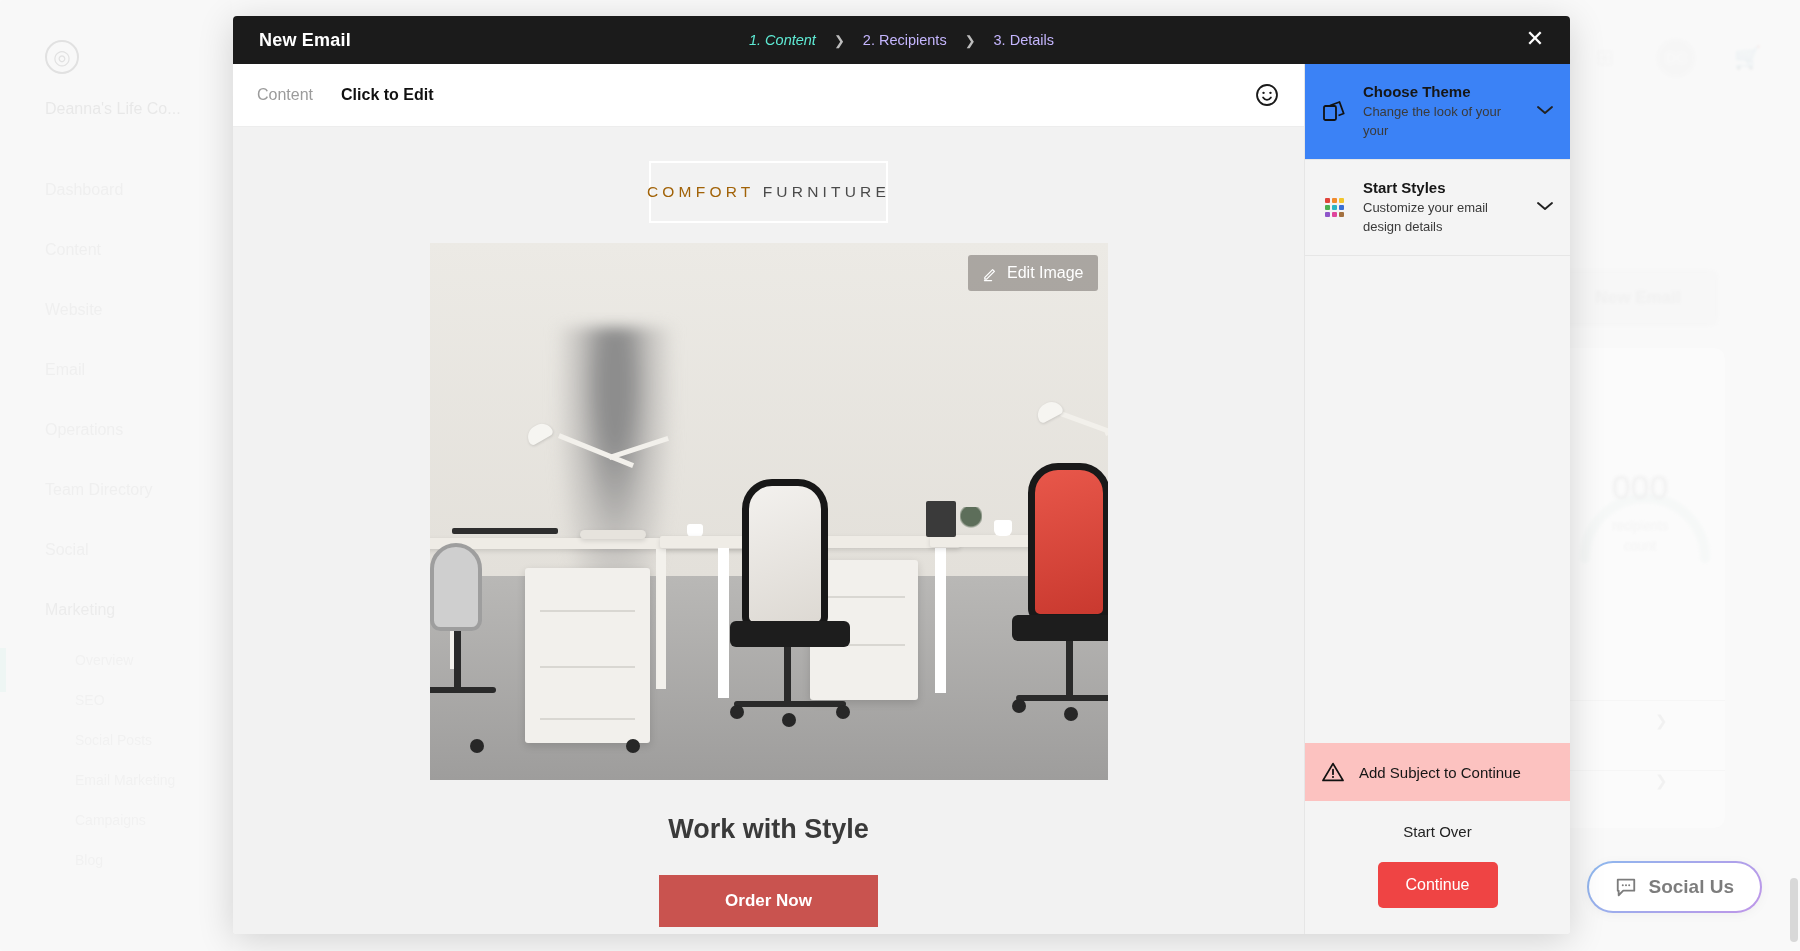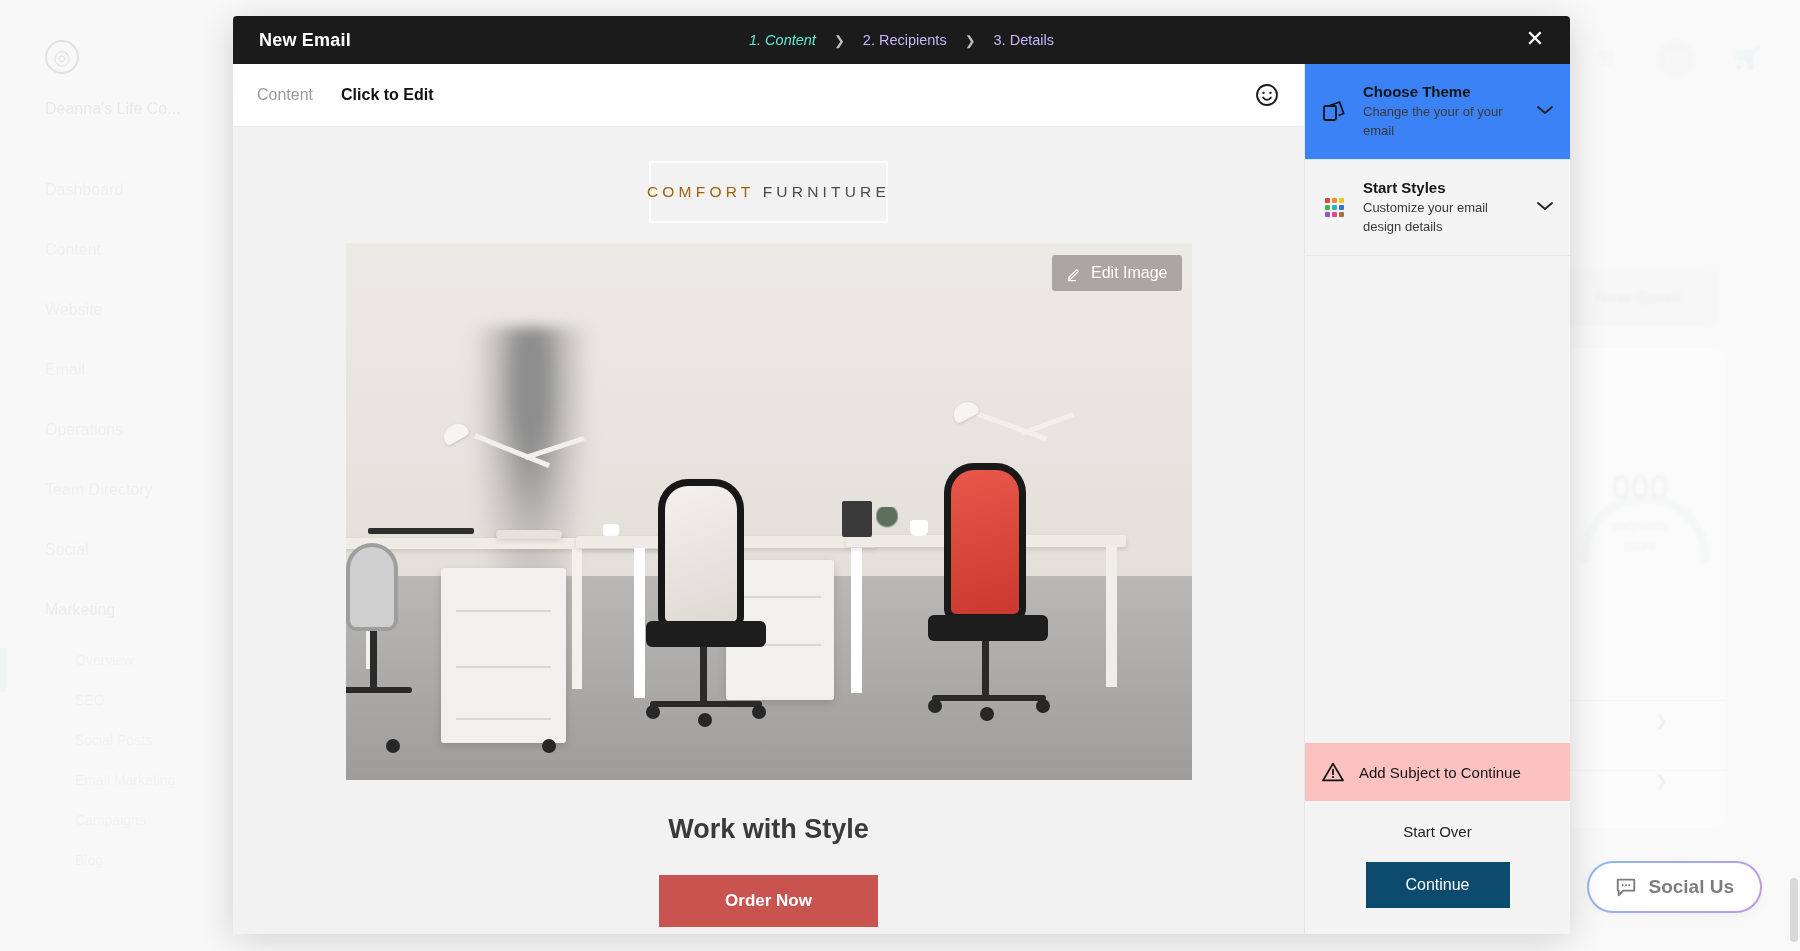--- a/index.html
+++ b/index.html
@@ -136,21 +136,21 @@
   .logo-wrap { position: relative; display: inline-block; padding: 22px 54px; margin: 12px 0 20px; }
   .logo-frame {
     position: absolute; left: 56px; right: 56px; top: 0; bottom: 0;
     border: 2px solid #fff;
   }
   .logo-text { position: relative; font-size: 15.5px; letter-spacing: 4.2px; font-weight: 500; }
   .logo-a { color: #a16207; }
   .logo-b { color: #4a4a4a; }
 
   .hero {
-    position: relative; width: 846px; height: 537px; margin: 0 auto;
+    position: relative; width: 678px; height: 537px; margin: 0 auto;
     background: linear-gradient(170deg,#e9e6e1 0%,#e2dfd9 38%,#cfcdca 62%,#a9a9a8 100%);
     overflow: hidden;
   }
   .hero-wall { position: absolute; left: 0; top: 0; right: 0; height: 62%;
                background: linear-gradient(180deg,#eceae5,#e3e0da); }
   .hero-floor { position: absolute; left: 0; top: 62%; right: 0; bottom: 0;
                 background: linear-gradient(180deg,#b9b8b6,#9e9d9c); }
   .blur-person {
     position: absolute; left: 125px; top: 84px; width: 120px; height: 320px;
     background: radial-gradient(ellipse at 50% 18%,#8d8d8d 0 16%,rgba(190,188,185,.85) 42%,rgba(222,220,216,0) 72%);
@@ -213,22 +213,22 @@
   .panel-spacer { flex: 1; }
 
   .alert {
     display: flex; align-items: center; gap: 14px;
     background: #fcc2c0; color: #161616; padding: 17px 16px;
     font-size: 15px; font-weight: 500; margin: 0 0 0 0;
   }
   .panel-foot { padding: 22px 16px 26px; text-align: center; }
   .start-over { font-size: 15px; color: #222; cursor: pointer; }
   .continue {
-    display: block; width: 144px; margin: 22px auto 0; background: #0c4a6e; color: #fff;
-    font-size: 16px; padding: 14px 0; border-radius: 0; border: none; cursor: pointer;
+    display: block; width: 120px; margin: 22px auto 0; background: #ef4444; color: #fff;
+    font-size: 16px; padding: 14px 0; border-radius: 5px; border: none; cursor: pointer;
     font-family: "Liberation Sans", sans-serif;
   }
 </style>
 </head>
 <body>
 
 <div class="bg-app">
 
   <div class="bg-sidebar"></div>
   <div class="bg-active-bar"></div>
@@ -416,21 +416,21 @@
 
       <div class="panel-row first">
         <div class="panel-icon">
           <svg width="26" height="26" viewBox="0 0 26 26">
             <rect x="3" y="8" width="12" height="14" rx="1.5" fill="none" stroke="#111" stroke-width="1.8"></rect>
             <path d="M9 7.5 18.5 4l4.2 11.5-5.2 2" fill="none" stroke="#111" stroke-width="1.8" stroke-linejoin="round"></path>
           </svg>
         </div>
         <div class="panel-txt">
           <div class="panel-title">Choose Theme</div>
-          <div class="panel-sub">Change the your of your email</div>
+          <div class="panel-sub">Change the look of your your</div>
         </div>
         <div class="panel-chev">
           <svg width="18" height="12" viewBox="0 0 18 12">
               <path d="M2 3l7 6 7-6" fill="none" stroke="#222" stroke-width="1.9" stroke-linecap="round" stroke-linejoin="round"></path>
             </svg>
         </div>
       </div>
 
       <div class="panel-row">
         <div class="panel-icon">

